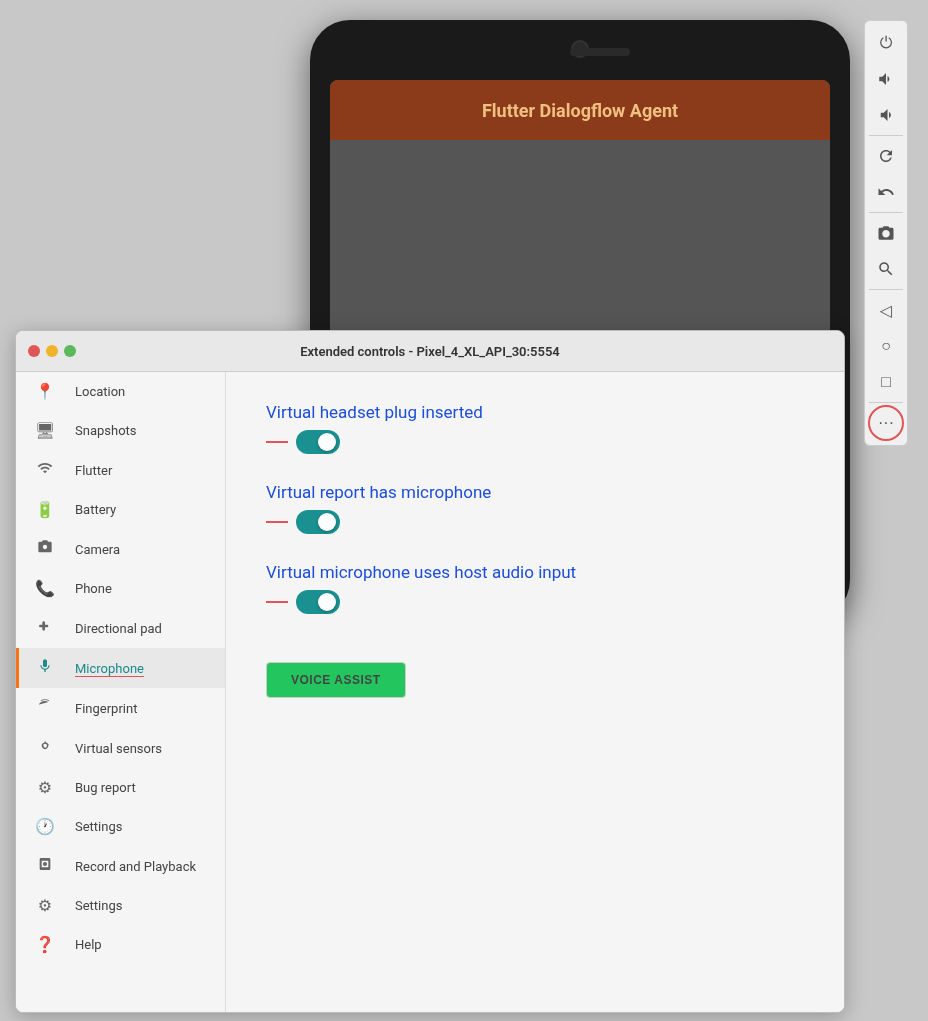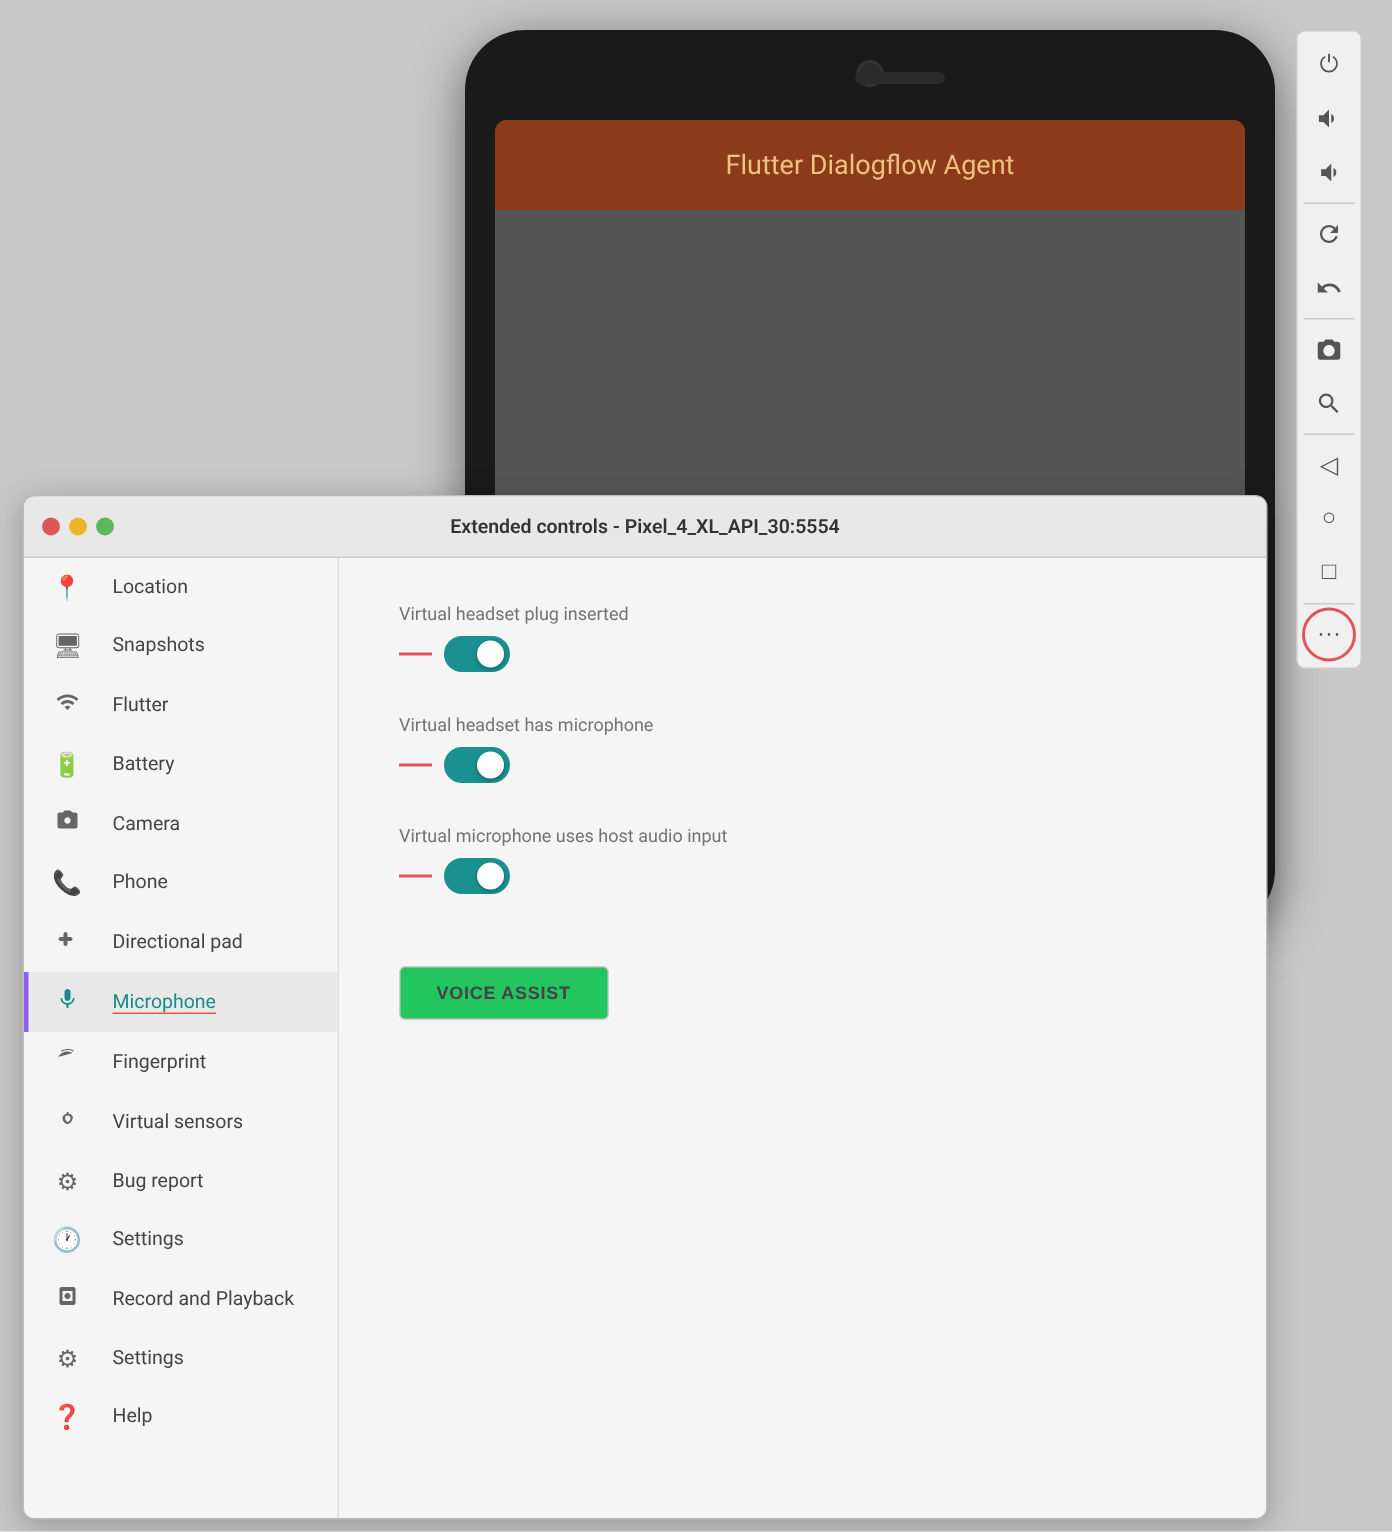--- a/index.html
+++ b/index.html
@@ -59,21 +59,21 @@
       background: #8B3A1A;
       height: 60px;
       display: flex;
       align-items: center;
       justify-content: center;
       border-radius: 4px 4px 0 0;
     }
     .app-header-title {
       color: #f0c080;
       font-size: 18px;
-      font-weight: 400;
+      font-weight: 700;
     }
     .app-body {
       background: #555;
       height: calc(100% - 60px);
     }
 
     
     .right-toolbar {
       position: absolute;
       top: 20px;
@@ -178,21 +178,21 @@
       gap: 10px;
       padding: 10px 16px;
       cursor: pointer;
       font-size: 13px;
       color: #444;
       border-left: 3px solid transparent;
     }
     .sidebar-item.active {
       background: #e8e8e8;
       color: #1a8a8a;
-      border-left: 3px solid #8b5cf6;
+      border-left: 3px solid #f97316;
     }
     .sidebar-item.active .sidebar-icon { color: #1a8a8a; }
     .sidebar-icon {
       font-size: 16px;
       width: 20px;
       text-align: center;
       color: #666;
     }
     .sidebar-label { font-size: 13px; margin-left: 10px; }
 
@@ -201,22 +201,22 @@
       flex: 1;
       padding: 30px 40px;
       background: #f5f5f5;
       overflow-y: auto;
     }
 
     .toggle-row {
       margin-bottom: 28px;
     }
     .toggle-label {
-      font-size: 12px;
-      color: #737373;
+      font-size: 17px;
+      color: #1d4ed8;
       margin-bottom: 8px;
     }
 
     
     .toggle-switch {
       position: relative;
       width: 44px;
       height: 24px;
       display: inline-block;
     }
@@ -427,21 +427,21 @@
           <div class="toggle-switch">
             <div class="toggle-track">
               <div class="toggle-thumb"></div>
             </div>
           </div>
         </div>
       </div>
 
       
       <div class="toggle-row">
-        <div class="toggle-label">Virtual headset has microphone</div>
+        <div class="toggle-label">Virtual report has microphone</div>
         <div style="display:flex; align-items:center; gap:8px;">
           <span style="display:inline-block; width:22px; height:2px; background:#e05555;"></span>
           <div class="toggle-switch">
             <div class="toggle-track">
               <div class="toggle-thumb"></div>
             </div>
           </div>
         </div>
       </div>
 

